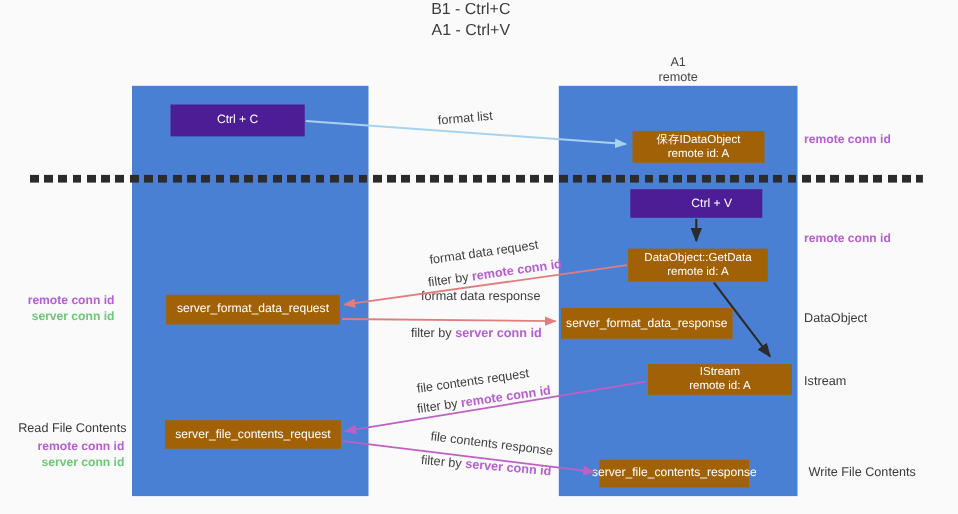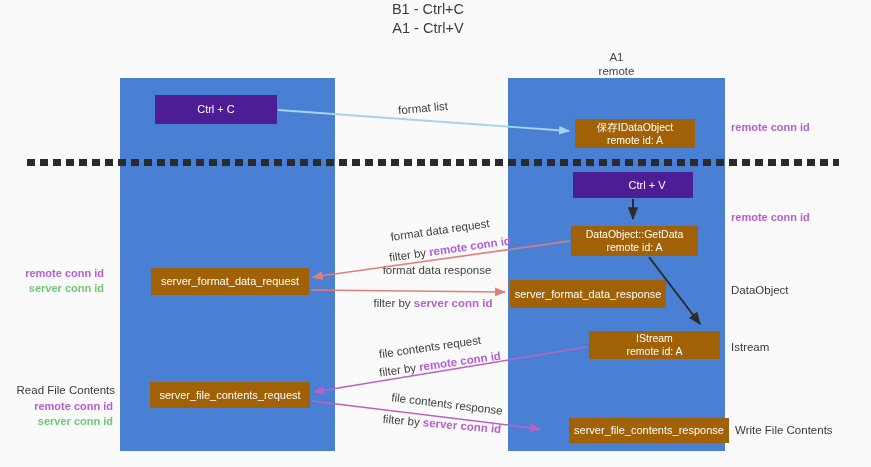--- a/index.html
+++ b/index.html
@@ -89,21 +89,21 @@
 
   <div class="abs node orange" style="left:589px;top:331px;width:131px;height:28px;font-size:10.5px;">
     <span><span>IStream</span><br>
     <span>remote id: A</span></span>
   </div>
 
   <div class="abs node orange" style="left:150px;top:382px;width:160px;height:26px;">
     <span>server_file_contents_request</span>
   </div>
 
-  <div class="abs node orange" style="left:545px;top:418px;width:160px;height:25px;margin-left:24px;">
+  <div class="abs node orange" style="left:545px;top:418px;width:136px;height:25px;">
     <span>server_file_contents_response</span>
   </div>
 
   <div class="abs edge-label" style="left:423px;top:108px;transform:translate(-50%,-50%) rotate(-5deg);">format list</div>
 
   <div class="abs edge-label" style="left:440px;top:230px;transform:translate(-50%,-50%) rotate(-8deg);">format data request</div>
   <div class="abs edge-label" style="left:450px;top:249px;transform:translate(-50%,-50%) rotate(-8deg);"><span>filter by </span><span class="key">remote conn id</span></div>
 
   <div class="abs edge-label" style="left:437px;top:270px;transform:translate(-50%,-50%);">format data response</div>
   <div class="abs edge-label" style="left:433px;top:303px;transform:translate(-50%,-50%);"><span>filter by </span><span class="key">server conn id</span></div>

